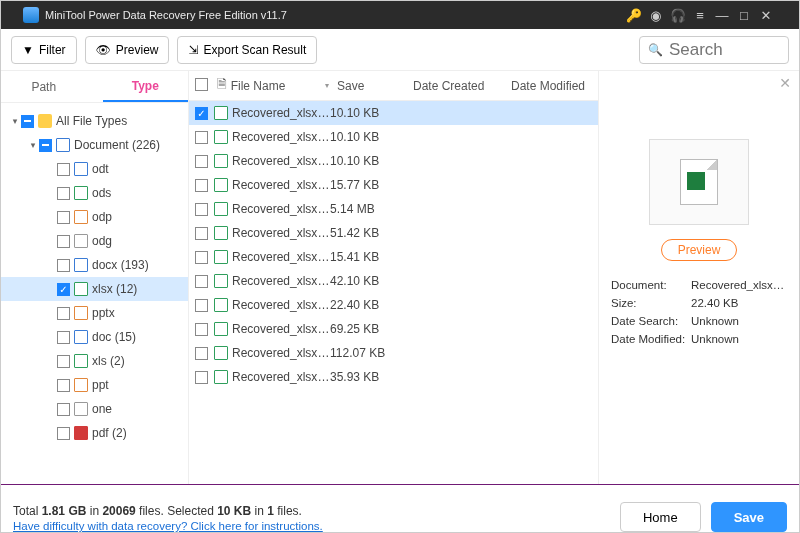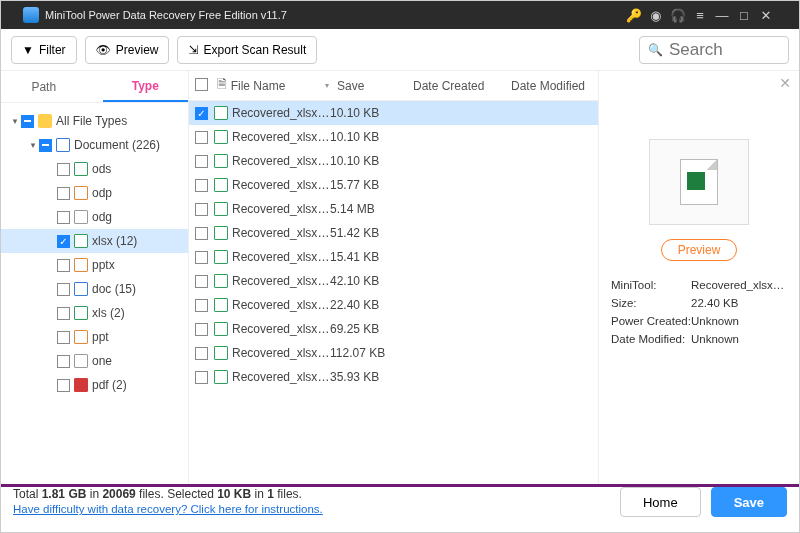--- a/index.html
+++ b/index.html
@@ -72,21 +72,21 @@
 .xlsx-icon { width: 38px; height: 46px; border: 1px solid #bbb; background:#fff; position: relative; }
 .xlsx-icon::before { content:""; position:absolute; left:6px; top:12px; width:18px; height:18px; background:#1e7e3e; }
 .xlsx-icon::after { content:""; position:absolute; right:0; top:0; width:10px; height:10px; background:linear-gradient(135deg,#fff 49%,#ccc 50%); }
 .preview-btn { display:block; margin: 0 auto 18px; border:1px solid #ff7f2a; color:#ff7f2a; background:#fff; border-radius: 12px; padding: 3px 16px; font-size:12px; cursor:pointer; }
 .meta { font-size: 11.5px; color:#333; }
 .meta-row { display:flex; margin-bottom: 6px; }
 .meta-row .k { width: 80px; color:#333; }
 .meta-row .v { flex:1; color:#333; overflow:hidden; text-overflow:ellipsis; white-space:nowrap; }
 
 
-.footer { height: 48px; border-top: 3px solid #701a75; display:flex; align-items:flex-start; padding: 0 12px; gap: 10px; }
+.footer { height: 48px; border-top: 1px solid #701a75; display:flex; align-items:flex-end; padding: 0 12px; gap: 10px; }
 .footer .summary { font-size: 12px; color:#333; }
 .footer .link { color: #1a6fd6; text-decoration: underline; font-size: 11.5px; cursor:pointer; display:block; margin-top:2px; }
 .footer .spacer { flex:1; }
 .fbtn { height: 30px; padding: 0 22px; border-radius:4px; border:1px solid #ccc; background:#fff; font-size:13px; cursor:pointer; }
 .fbtn.primary { background:#2f95ff; border-color:#2f95ff; color:#fff; font-weight:600; }
 
 ::-webkit-scrollbar { width:8px; }
 ::-webkit-scrollbar-thumb { background:#ccc; border-radius:4px; }
 </style>
 </head>
@@ -143,36 +143,50 @@
           <span class="indent" style="width: 26px;"></span>
           <span class="caret">▾</span>
           <span class="chk tri"></span>
           <span class="ficon doc blue"></span>
           <span class="tree-label">Document (226)</span>
         </div>
         <div class="tree-row">
           <span class="indent" style="width: 44px;"></span>
           <span class="caret"></span>
           <span class="chk "></span>
+          <span class="ficon doc blue"></span>
+          <span class="tree-label">odt</span>
+        </div>
+        <div class="tree-row">
+          <span class="indent" style="width: 44px;"></span>
+          <span class="caret"></span>
+          <span class="chk "></span>
           <span class="ficon doc green"></span>
           <span class="tree-label">ods</span>
         </div>
         <div class="tree-row">
           <span class="indent" style="width: 44px;"></span>
           <span class="caret"></span>
           <span class="chk "></span>
           <span class="ficon doc orange"></span>
           <span class="tree-label">odp</span>
         </div>
         <div class="tree-row">
           <span class="indent" style="width: 44px;"></span>
           <span class="caret"></span>
           <span class="chk "></span>
           <span class="ficon doc"></span>
           <span class="tree-label">odg</span>
+        </div>
+        <div class="tree-row">
+          <span class="indent" style="width: 44px;"></span>
+          <span class="caret"></span>
+          <span class="chk "></span>
+          <span class="ficon doc blue"></span>
+          <span class="tree-label">docx (193)</span>
         </div>
         <div class="tree-row selected">
           <span class="indent" style="width: 44px;"></span>
           <span class="caret"></span>
           <span class="chk on">✓</span>
           <span class="ficon doc green"></span>
           <span class="tree-label">xlsx (12)</span>
         </div>
         <div class="tree-row">
           <span class="indent" style="width: 44px;"></span>
@@ -332,29 +346,29 @@
   </div>
 
   <div class="preview">
     <div class="close">✕</div>
     <div class="preview-box">
       <div class="xlsx-icon"></div>
     </div>
     <button class="preview-btn">Preview</button>
     <div class="meta">
       <div class="meta-row">
-          <span class="k">MiniTool:</span>
+          <span class="k">Document:</span>
           <span class="v">Recovered_xlsx_file(</span>
         </div>
       <div class="meta-row">
           <span class="k">Size:</span>
           <span class="v">22.40 KB</span>
         </div>
       <div class="meta-row">
-          <span class="k">Power Created:</span>
+          <span class="k">Date Search:</span>
           <span class="v">Unknown</span>
         </div>
       <div class="meta-row">
           <span class="k">Date Modified:</span>
           <span class="v">Unknown</span>
         </div>
     </div>
   </div>
 
 </div>

